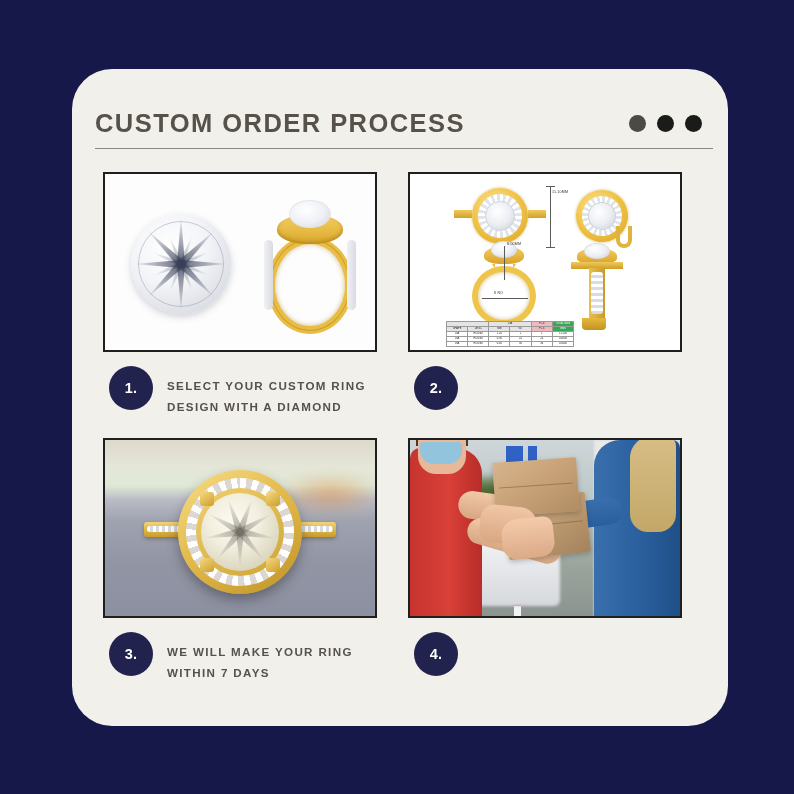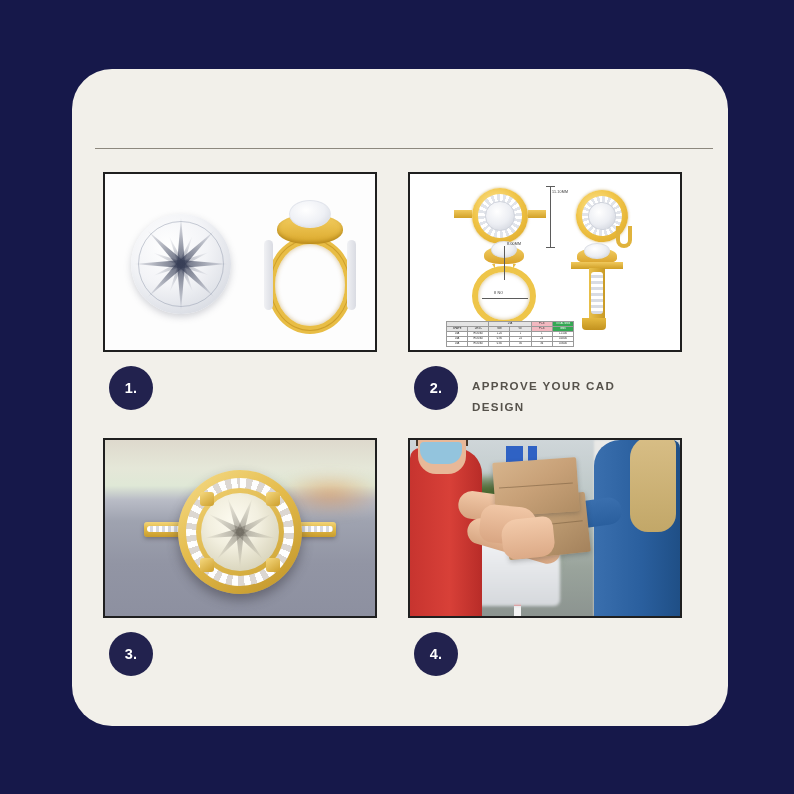--- a/index.html
+++ b/index.html
@@ -568,20 +568,28 @@
     top: 46%;
     height: 1.5px;
     background: rgba(120,92,62,.55);
   }
 </style>
 </head>
 <body>
 
 <div id="card">
 
+  <div id="header">
+    <div id="page-title">CUSTOM ORDER PROCESS</div>
+    <div id="window-dots">
+      <span class="dot dim"></span>
+      <span class="dot"></span>
+      <span class="dot"></span>
+    </div>
+  </div>
 
   <div id="divider"></div>
 
   <div id="steps-grid">
 
     <div class="step">
       <div class="thumb">
         <div class="thumb-inner img-diamond-ring">
 
           <div class="gem-top">
@@ -609,20 +617,21 @@
             <div class="ring-shoulder-r"></div>
             <div class="gallery-v"></div>
             <div class="halo-head"></div>
             <div class="center-stone"></div>
           </div>
 
         </div>
       </div>
       <div class="step-label-row">
         <div class="badge">1.</div>
+        <div class="step-text">SELECT YOUR CUSTOM RING DESIGN WITH A DIAMOND</div>
       </div>
     </div>
 
     <div class="step">
       <div class="thumb">
         <div class="thumb-inner img-cad">
           <div class="cad-sheet">
 
             <div class="cad-halo" style="left:62px;top:14px;width:56px;height:56px;position:absolute">
               <div class="pave">
@@ -705,21 +714,20 @@
                 <td>0.3600</td>
               </tr>
             </tbody>
               </table>
 
           </div>
         </div>
       </div>
       <div class="step-label-row">
         <div class="badge">2.</div>
-        <div class="step-text">APPROVE YOUR CAD DESIGN</div>
       </div>
     </div>
 
     <div class="step">
       <div class="thumb">
         <div class="thumb-inner img-photo-ring">
           <div class="photo-ring-bgblur"></div>
           <div class="photo-ring">
             <div class="photo-shank-l"></div>
             <div class="photo-shank-r"></div>
@@ -742,20 +750,21 @@
             </div>
             <span class="prong" style="left:22px;top:22px;"></span>
             <span class="prong" style="right:22px;top:22px;"></span>
             <span class="prong" style="left:22px;bottom:22px;"></span>
             <span class="prong" style="right:22px;bottom:22px;"></span>
           </div>
         </div>
       </div>
       <div class="step-label-row">
         <div class="badge">3.</div>
+        <div class="step-text">WE WILL MAKE YOUR RING WITHIN 7 DAYS</div>
       </div>
     </div>
 
     <div class="step">
       <div class="thumb">
         <div class="thumb-inner img-delivery">
           <div class="dl-trees"></div>
           <div class="dl-sign"></div>
           <div class="dl-sign2"></div>
           <div class="dl-pole"></div>

